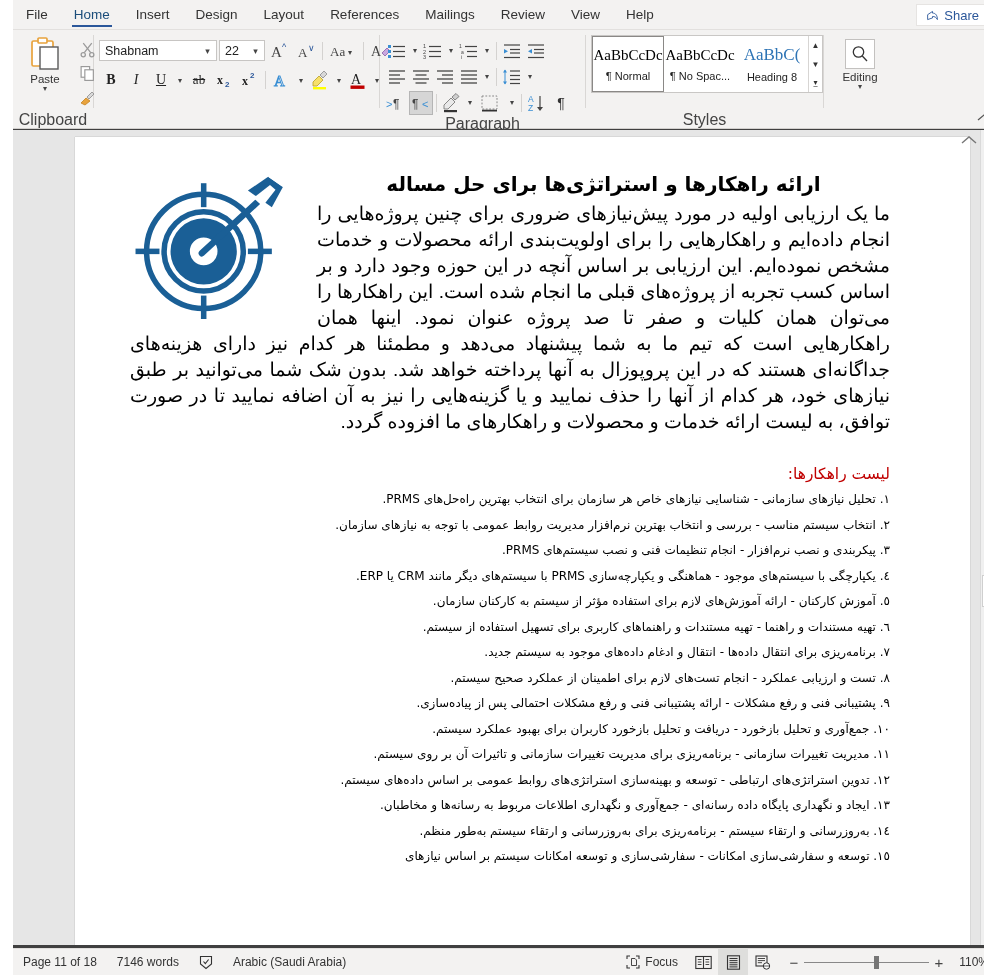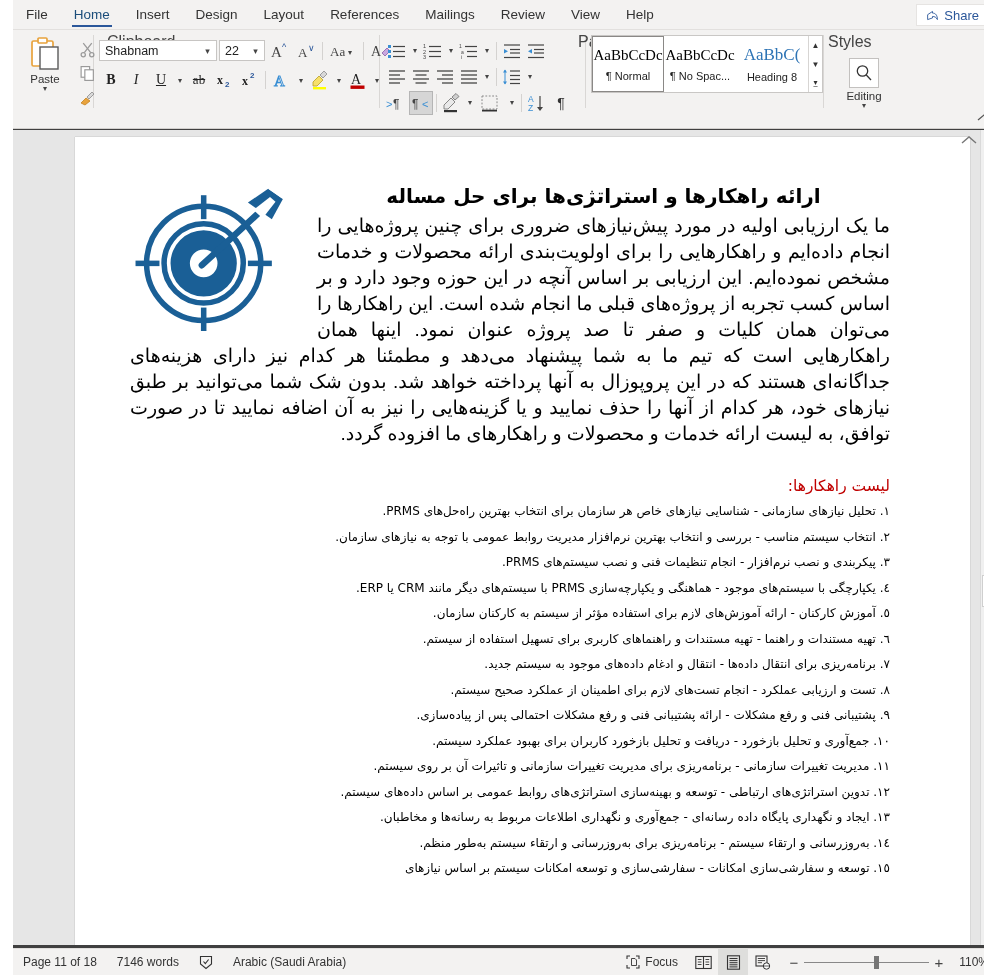--- a/index.html
+++ b/index.html
@@ -35,21 +35,21 @@
     padding:0 9px; font-size:13px; color:#2b579a; cursor:default;
   }
   .share-btn svg { display:block; }
 
   
   .ribbon {
     position:absolute; top:30px; left:0; width:984px; height:99px;
     background:#f3f2f1; border-bottom:1px solid #d2d0ce;
     display:flex; align-items:stretch;
   }
-  .rgroup { position:relative; display:flex; 
+  .rgroup { position:relative; display:flex; flex-direction:column;
             padding:3px 0 0 0; }
   .rgroup .rbody { flex:1; display:flex; align-items:flex-start; padding:0 5px; }
   .rgroup .rlabel {
     height:17px; line-height:17px; font-size:16px; color:#444;
     text-align:center; position:relative;
   }
   .sep { width:1px; background:#d9d7d5; margin:5px 0 20px 0; }
 
   
   .clip-wrap { display:flex; padding-top:3px; }
@@ -122,21 +122,21 @@
   
   .docarea {
     position:absolute; top:130px; left:0; width:984px; height:815px;
     background:#e6e6e6; overflow:hidden;
   }
   .page {
     position:absolute; top:7px; left:62px; width:895px; min-height:860px;
     background:#ffffff; box-shadow:0 0 1px rgba(0,0,0,.35);
   }
   .content {
-    position:absolute; top:44px; left:55px; width:760px;
+    position:absolute; top:32px; left:55px; width:760px;
     direction:rtl; text-align:justify;
   }
   .doc-h1 {
     font-family:"DejaVu Sans", sans-serif;
     font-size:20px; font-weight:bold; color:#000;
     text-align:center; margin:0 0 2px 0; line-height:30px;
     padding-left:120px;
   }
   .doc-p {
     font-family:Liberation Sans, sans-serif;

